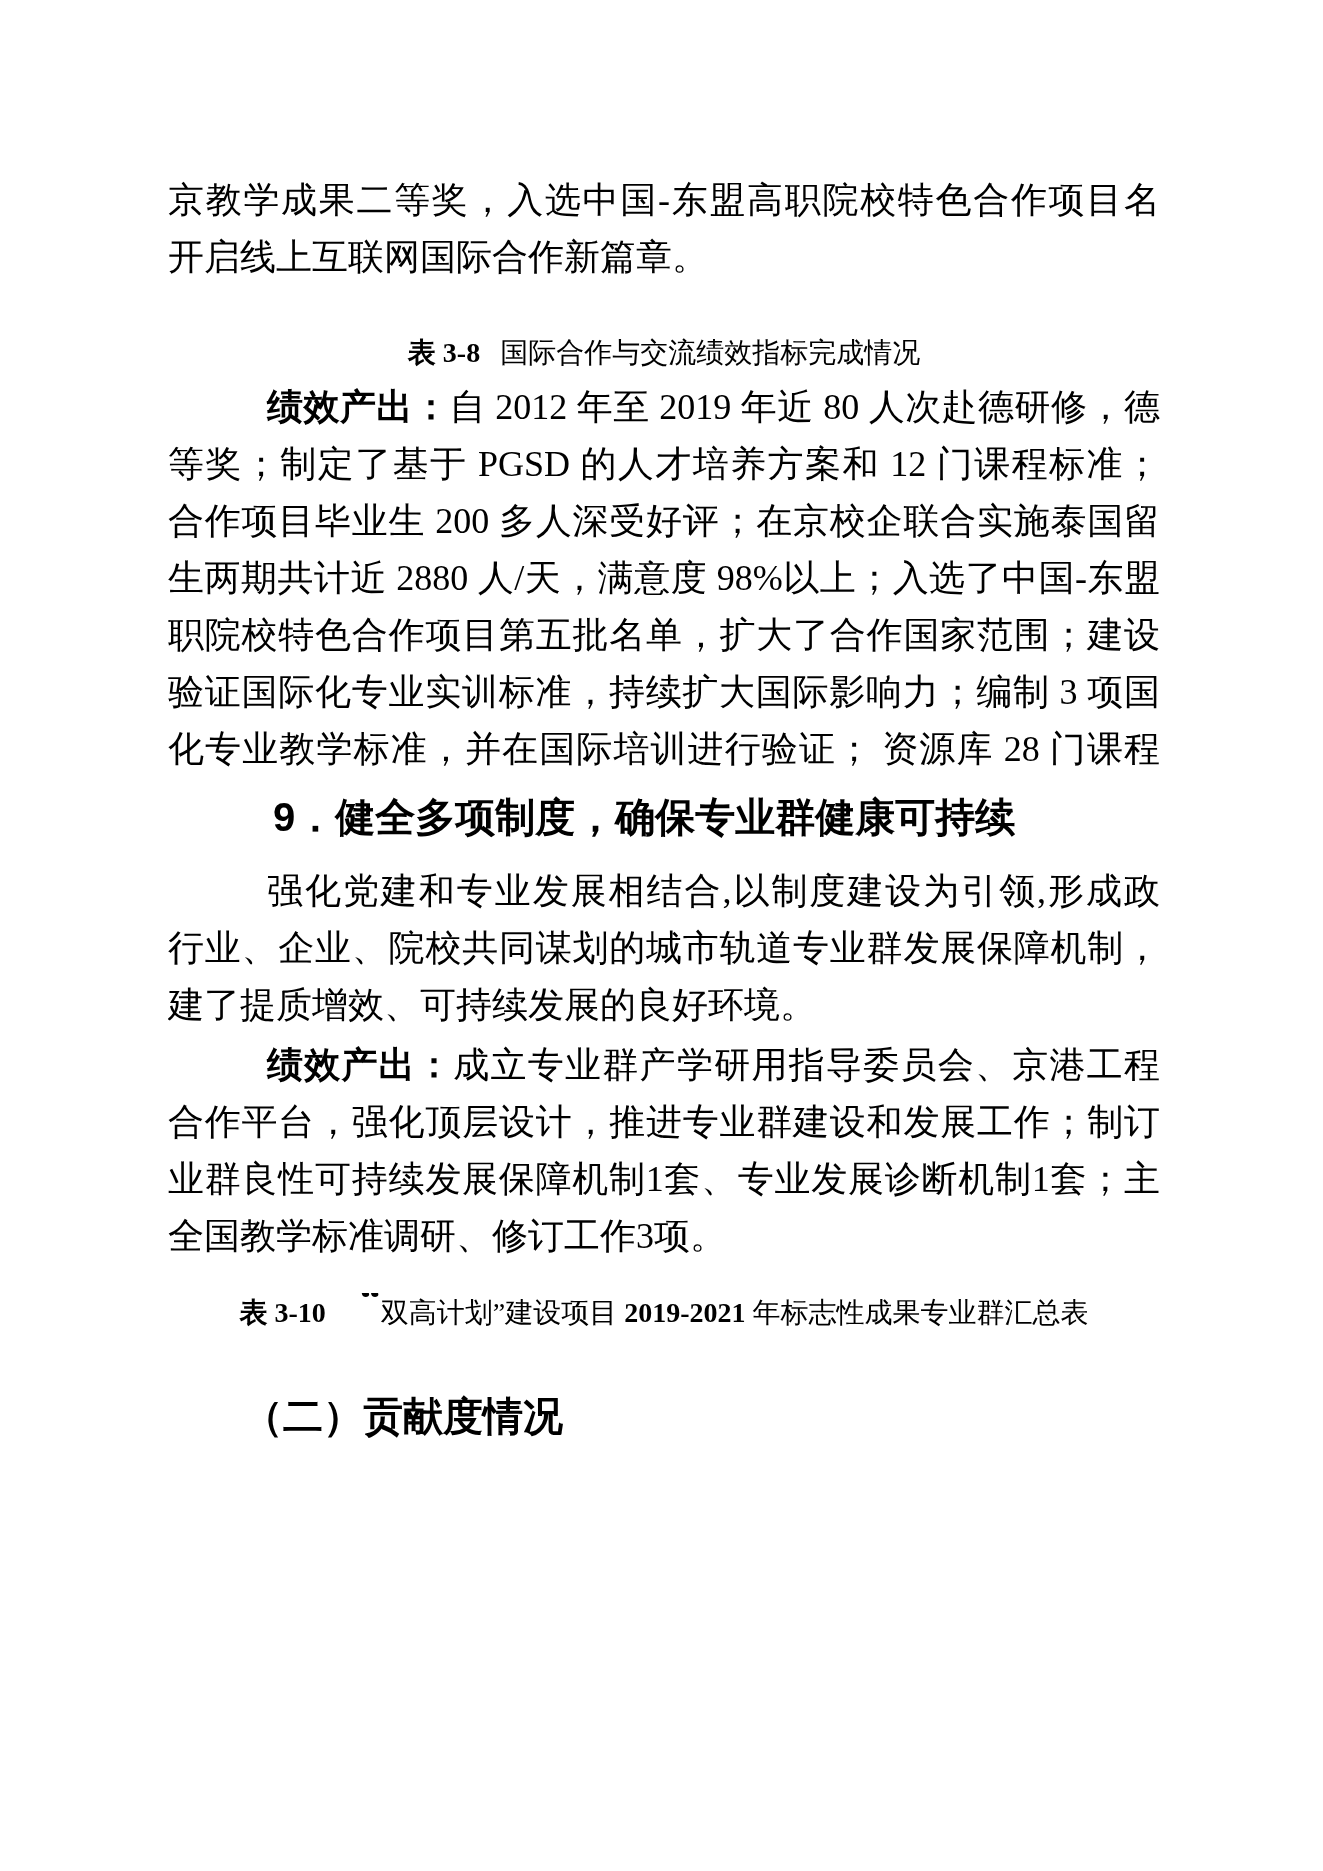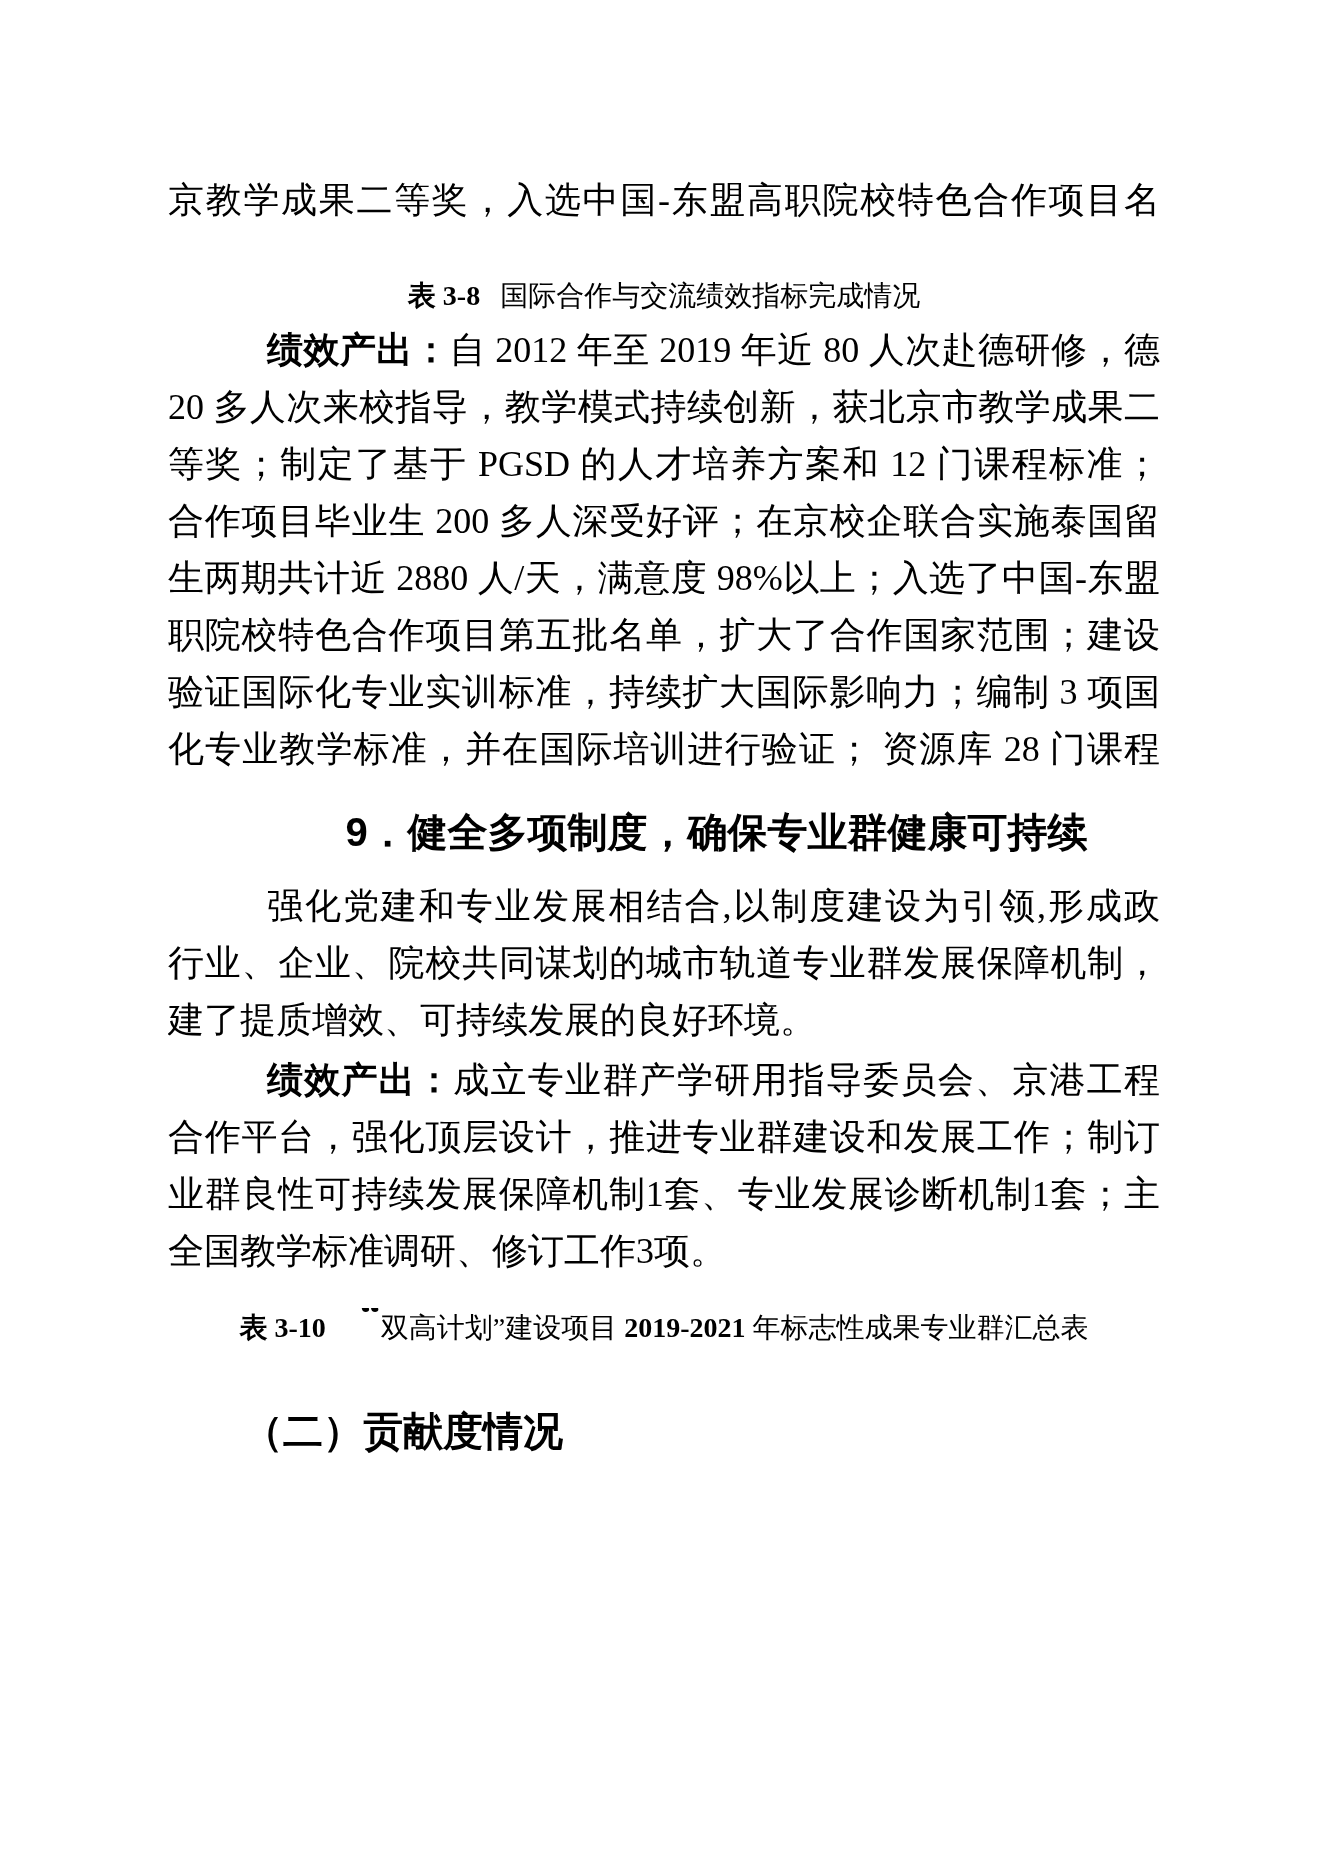--- a/index.html
+++ b/index.html
@@ -52,43 +52,43 @@
     font-family: "Liberation Sans", "DejaVu Sans", sans-serif;
     font-weight: bold;
     font-size: 40px;
     line-height: 56px;
     height: 56px;
     overflow: hidden;
   }
   .para-intro     { margin-top: 172px; }
   .caption-3-8    { margin-top: 47px; }
   .para-perf1     { margin-top: 6px; }
-  .heading-9      { margin-top: 26px; padding-left: 105px; text-align: center; }
+  .heading-9      { margin-top: 11px; padding-left: 105px; }
   .para-strengthen{ margin-top: 18px; }
   .caption-3-9    { margin-top: 13px; }
   .para-perf2     { margin-top: 3px; }
   .caption-3-10   { margin-top: 28px; }
   .heading-2      { margin-top: 55px; padding-left: 75px; }
 </style>
 </head>
 <body>
 
 <div class="page">
 
   <div class="para para-intro">
     <div class="line fill">京教学成果二等奖，入选中国-东盟高职院校特色合作项目名单，</div>
+    <div class="line">开启线上互联网国际合作新篇章。</div>
   </div>
 
   <div class="caption caption-3-8">
     <span class="cap-label">表 3-8</span><span>国际合作与交流绩效指标完成情况</span>
   </div>
 
   <div class="para para-perf1">
     <div class="line fill indent"><span class="lead">绩效产出：</span><span>自 2012 年至 2019 年近 80 人次赴德研修，德方</span></div>
-    <div class="line fill">20 多人次来校指导，教学模式持续创新，获北京市教学成果二</div>
     <div class="line fill">等奖；制定了基于 PGSD 的人才培养方案和 12 门课程标准；国际</div>
     <div class="line fill">合作项目毕业生 200 多人深受好评；在京校企联合实施泰国留学</div>
     <div class="line fill">生两期共计近 2880 人/天，满意度 98%以上；入选了中国-东盟高</div>
     <div class="line fill">职院校特色合作项目第五批名单，扩大了合作国家范围；建设和</div>
     <div class="line fill">验证国际化专业实训标准，持续扩大国际影响力；编制 3 项国际</div>
     <div class="line fill">化专业教学标准，并在国际培训进行验证； 资源库 28 门课程共</div>
   </div>
 
   <div class="heading heading-9">9．健全多项制度，确保专业群健康可持续</div>
 

